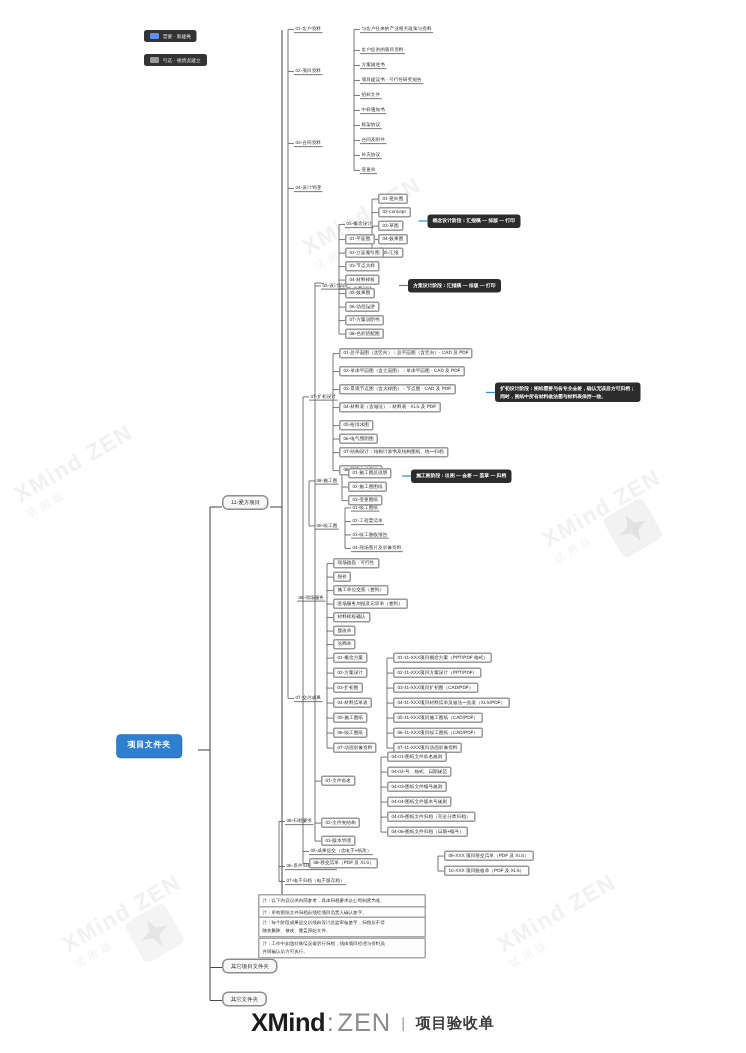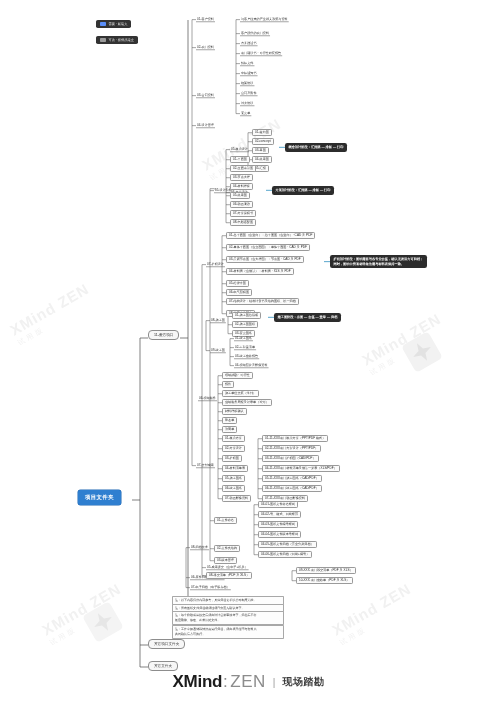--- a/index.html
+++ b/index.html
@@ -442,14 +442,14 @@
   <div class="node t-note" style="left:172px; top:625px; width:112px;">注：工作中如遇特殊情况需另行归档，须由项目经理与资料员
 共同确认后方可执行。</div>
 
 </div>
 
 <div id="footer">
   <span class="fx">XMind</span>
   <span class="fz" style="margin-left:-6px;">:</span>
   <span class="fz" style="margin-left:-5px;">ZEN</span>
   <span class="fsep">|</span>
-  <span class="fmode">现场踏勘</span>
+  <span class="fmode">项目验收单</span>
 </div>
 
 </body></html>

